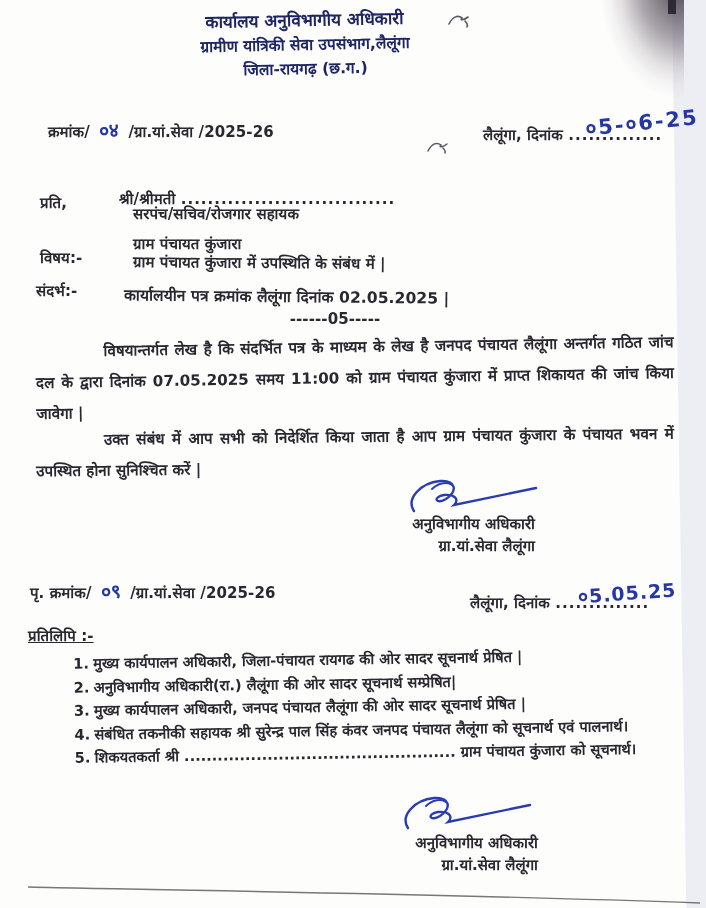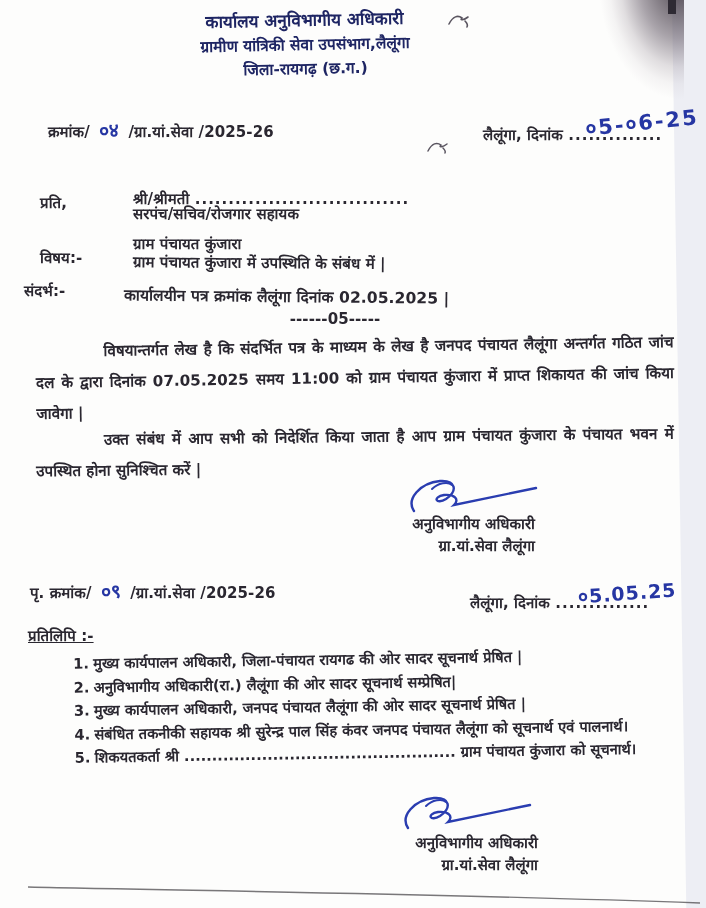--- a/index.html
+++ b/index.html
@@ -81,31 +81,31 @@
   <span>/ग्रा.यां.सेवा /2025-26</span>
 </div>
 
 <div class="txt" style="top:124px;left:483px;">
   <span>लैलूंगा, दिनांक</span>
   <span class="dots">..............</span>
 </div>
 <div class="hand" style="position:absolute;top:108px;left:585px;font-size:21px;transform:rotate(-6deg);letter-spacing:2px;">०5-०6-25</div>
 
 <div class="txt" style="top:160px;left:40px;margin-top:32px;">प्रति,</div>
-<div class="txt" style="top:188px;left:133px;">
+<div class="txt" style="top:188px;left:119px;">
   <span>श्री/श्रीमती</span>
   <span class="dots">................................</span>
 </div>
 <div class="txt" style="top:203px;left:133px;">सरपंच/सचिव/रोजगार सहायक</div>
 <div class="txt" style="top:233px;left:133px;">ग्राम पंचायत कुंजारा</div>
 
 <div class="txt" style="top:247px;left:40px;text-align:right;">विषय:-</div>
 <div class="txt" style="top:252px;left:133px;transform:rotate(0.4deg);">ग्राम पंचायत कुंजारा में उपस्थिति के संबंध में |</div>
 
-<div class="txt" style="top:280px;left:24px;">संदर्भ:-</div>
+<div class="txt" style="top:280px;left:36px;">संदर्भ:-</div>
 <div class="txt" style="top:285px;left:124px;transform:rotate(0.6deg);font-size:15.5px;">कार्यालयीन पत्र क्रमांक  लैलूंगा दिनांक 02.05.2025 |</div>
 
 <div class="txt" style="top:310px;left:0;width:670px;text-align:center;font-weight:bold;">------05-----</div>
 
 <div class="para" style="top:332px;transform:rotate(-0.9deg);"><span class="indent"></span><span>विषयान्तर्गत लेख है कि संदर्भित पत्र के माध्यम के लेख है जनपद पंचायत लैलूंगा अन्तर्गत गठित जांच दल के द्वारा दिनांक 07.05.2025 समय 11:00 को ग्राम पंचायत कुंजारा में प्राप्त शिकायत की जांच किया जावेगा |</span></div>
 
 <div class="para" style="top:422px;transform:rotate(-0.6deg);"><span class="indent"></span><span>उक्त संबंध में आप सभी को निदेर्शित किया जाता है आप ग्राम पंचायत कुंजारा के पंचायत भवन में उपस्थित होना सुनिश्चित करें |</span></div>
 
 <div class="pen-mark" style="top:475px;left:398px;">
   <svg width="145" height="48" viewBox="0 0 145 48">

